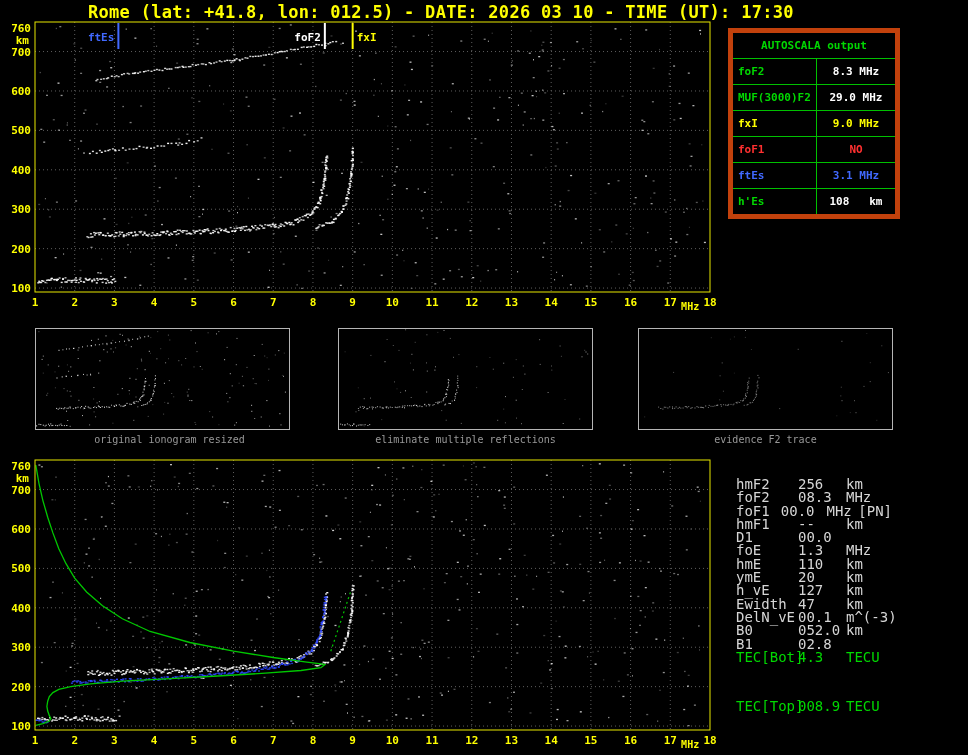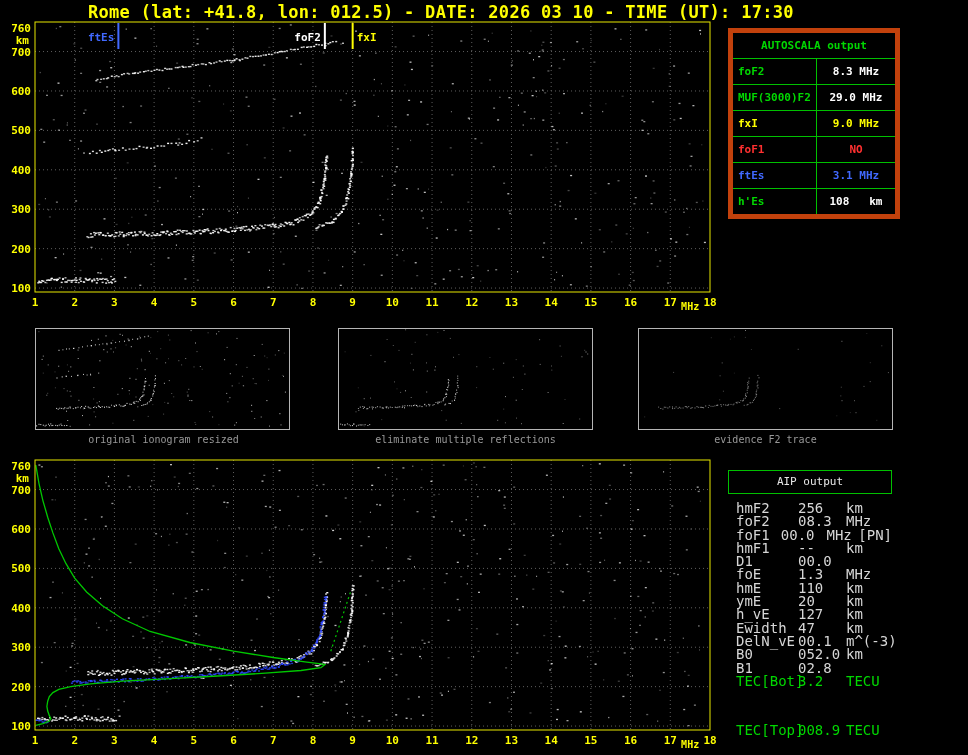--- a/index.html
+++ b/index.html
@@ -5,21 +5,21 @@
   html,body{margin:0;padding:0;background:#000;}
   #app{position:relative;width:968px;height:755px;background:#000;overflow:hidden;
        font-family:"DejaVu Sans Mono",monospace;}
   .title{position:absolute;left:88px;top:2px;color:#ffff00;font-size:17px;font-weight:bold;letter-spacing:.3px;white-space:pre;}
   svg{position:absolute;display:block;}
   #topChart{left:0;top:18px;}
   #bottomChart{left:0;top:456px;}
   .thumb{position:absolute;top:328px;width:253px;height:100px;border:1px solid #b5b5b5;background:#000;}
   #thumbBox0{left:35px}#thumbBox1{left:338px}#thumbBox2{left:638px}
   .thumb-caption{position:absolute;top:434px;width:255px;text-align:center;color:#989898;font-size:10px;}
-  #cap0{left:36px}#cap1{left:338px}#cap2{left:638px}
+  #cap0{left:42px}#cap1{left:338px}#cap2{left:638px}
   .autoscala{position:absolute;left:728px;top:28px;width:162px;border:5px solid #c2410c;background:#000;
              font-size:11px;font-weight:bold;color:#fff;}
   .as-header{height:25px;line-height:25px;text-align:center;color:#00d800;}
   .as-row{display:flex;border-top:1px solid #00c000;height:25px;line-height:25px;}
   .as-label{width:84px;border-right:1px solid #00c000;padding-left:5px;box-sizing:border-box;white-space:pre;}
   .as-value{flex:1;text-align:center;white-space:pre;}
   .aip{position:absolute;left:728px;top:470px;width:164px;}
   .aip-header{border:1px solid #00c000;height:22px;line-height:22px;text-align:center;color:#e8e8e8;font-size:11px;background:#000;}
   .aip-list{margin-top:8px;padding-left:8px;font-size:14px;line-height:13.3px;color:#d6d6d6;}
   .aip-row{display:flex;white-space:pre;}
@@ -2746,21 +2746,20 @@
         <div class="as-label" style="color: rgb(65, 105, 255);">ftEs</div>
         <div class="as-value" style="color: rgb(65, 105, 255);">3.1 MHz</div>
       </div>
       <div class="as-row">
         <div class="as-label" style="color: rgb(0, 216, 0);">h'Es</div>
         <div class="as-value" style="color: rgb(255, 255, 255);">108   km</div>
       </div>
   </div>
 
   <div class="aip">
-    <div class="aip-header">AIP output</div>
     <div class="aip-list">
       <div class="aip-row">
           <span class="aip-name">hmF2</span>
           <span class="aip-value">256</span>
           <span class="aip-unit">km</span>
           <span class="aip-extra"></span>
         </div>
         <div class="aip-row">
           <span class="aip-name">foF2</span>
           <span class="aip-value">08.3</span>
@@ -2828,21 +2827,21 @@
           <span class="aip-extra"></span>
         </div>
         <div class="aip-row">
           <span class="aip-name">B1</span>
           <span class="aip-value">02.8</span>
           <span class="aip-unit"></span>
           <span class="aip-extra"></span>
         </div>
         <div class="aip-row" style="color: rgb(0, 216, 0);">
           <span class="aip-name">TEC[Bot]</span>
-          <span class="aip-value">3.2</span>
+          <span class="aip-value">4.3</span>
           <span class="aip-unit">TECU</span>
           <span class="aip-extra"></span>
         </div>
         <div class="aip-row" style="color: rgb(0, 216, 0); margin-top: 36px;">
           <span class="aip-name">TEC[Top]</span>
           <span class="aip-value">008.9</span>
           <span class="aip-unit">TECU</span>
           <span class="aip-extra"></span>
         </div>
     </div>

